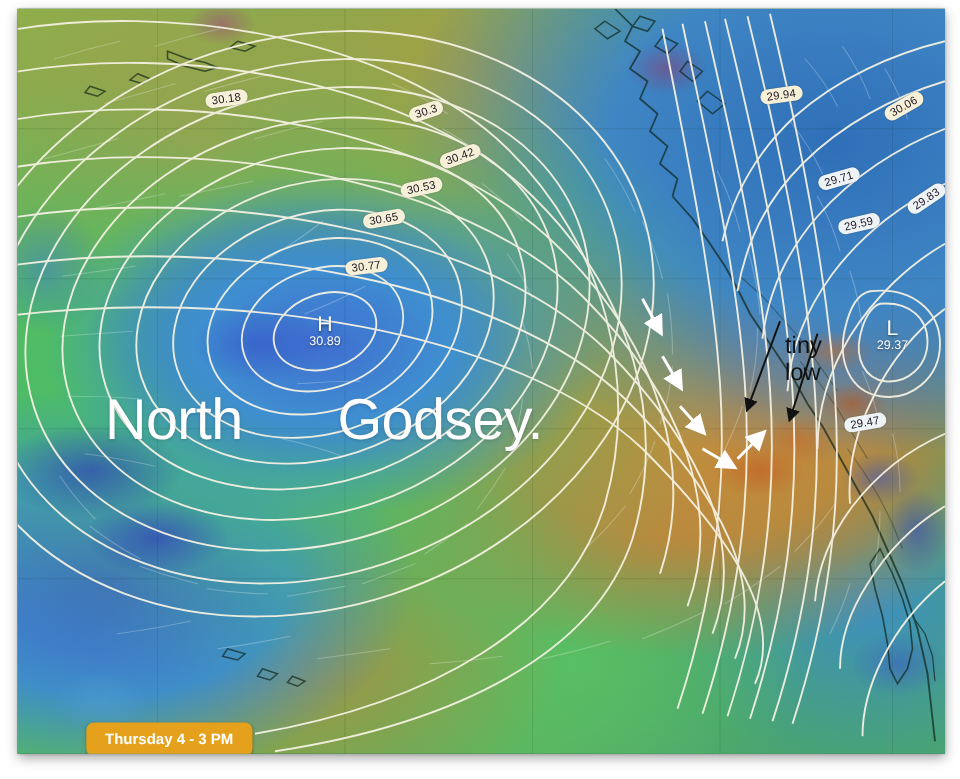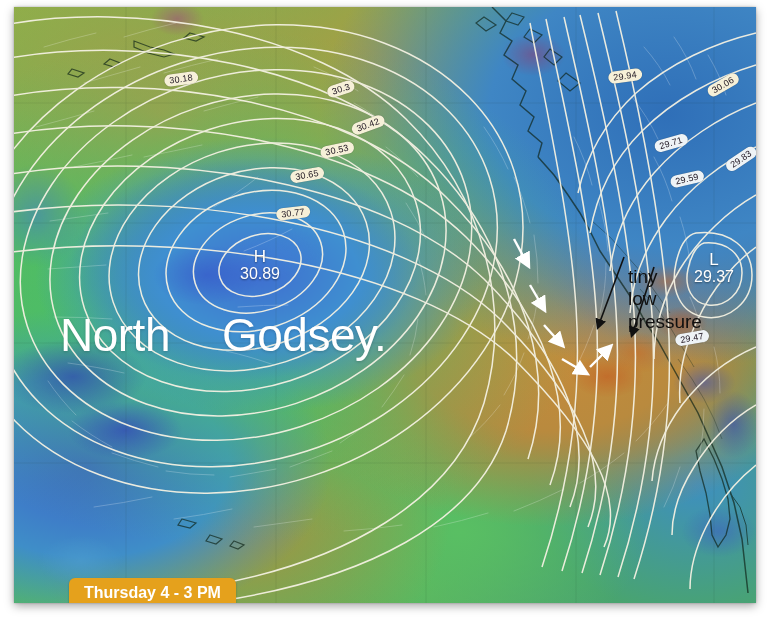--- a/index.html
+++ b/index.html
@@ -86,33 +86,34 @@
   .iso-label.cool{background:#eef3f6;}
 
   
   .center-marker{
     position:absolute;transform:translate(-50%,-50%);
     text-align:center;color:#ffffff;line-height:1.0;
     text-shadow:0 1px 2px rgba(0,0,0,.45);
     font-family:"Liberation Sans", sans-serif;
   }
   .center-marker .sym{display:block;font-size:17px;font-weight:400;}
-  .center-marker .val{display:block;font-size:16px;margin-top:1px;}
+  .center-marker .val{display:block;font-size:10px;margin-top:1px;}
 
   
   #headline{
     position:absolute;left:0;right:0;top:305px;
     display:flex;justify-content:flex-start;align-items:baseline;
     padding-left:46px;gap:52px;pointer-events:none;
   }
   #headline span{
     color:#ffffff;font-size:46px;line-height:1;
     font-family:"Liberation Sans", sans-serif;font-weight:400;
     letter-spacing:-.5px;
     text-shadow:0 1px 3px rgba(0,0,0,.18);
+    margin-left:24px;
   }
 
   
   #tiny-low{
     position:absolute;left:614px;top:247px;width:110px;
     color:#101010;font-size:19px;line-height:1.18;
     font-family:"Liberation Sans", sans-serif;
     margin-top:12px;
   }
   #tiny-low div{white-space:nowrap;}
@@ -122,21 +123,21 @@
     position:absolute;left:450px;top:548px;
     color:#15240f;font-size:13px;line-height:1.35;
     font-family:"Liberation Sans", sans-serif;
   }
   #credit div{white-space:nowrap;}
 
   
   #time-badge{
     position:absolute;left:55px;top:571px;
     background:#e5a11c;color:#ffffff;
-    font-size:16px;font-weight:bold;
+    font-size:12px;font-weight:bold;
     padding:6px 15px 7px 15px;border-radius:6px;
     box-shadow:0 1px 2px rgba(0,0,0,.3);
     font-family:"Liberation Sans", sans-serif;white-space:nowrap;
   }
   #time-badge:after{
     content:"";position:absolute;left:30px;bottom:-6px;
     width:0;height:0;border-left:6px solid transparent;
     border-right:6px solid transparent;border-top:6px solid #e5a11c;
   }
 </style>
@@ -360,21 +361,20 @@
         </div>
 
       <div id="headline">
         <span>North</span>
         <span>Godsey.</span>
       </div>
 
       <div id="tiny-low">
         <div>tiny</div>
         <div>low</div>
-        <div>pressure</div>
       </div>
 
 
       <div id="time-badge">Thursday 4 - 3 PM</div>
 
     </div>
   </div>
 </div>
 
 </body></html>

